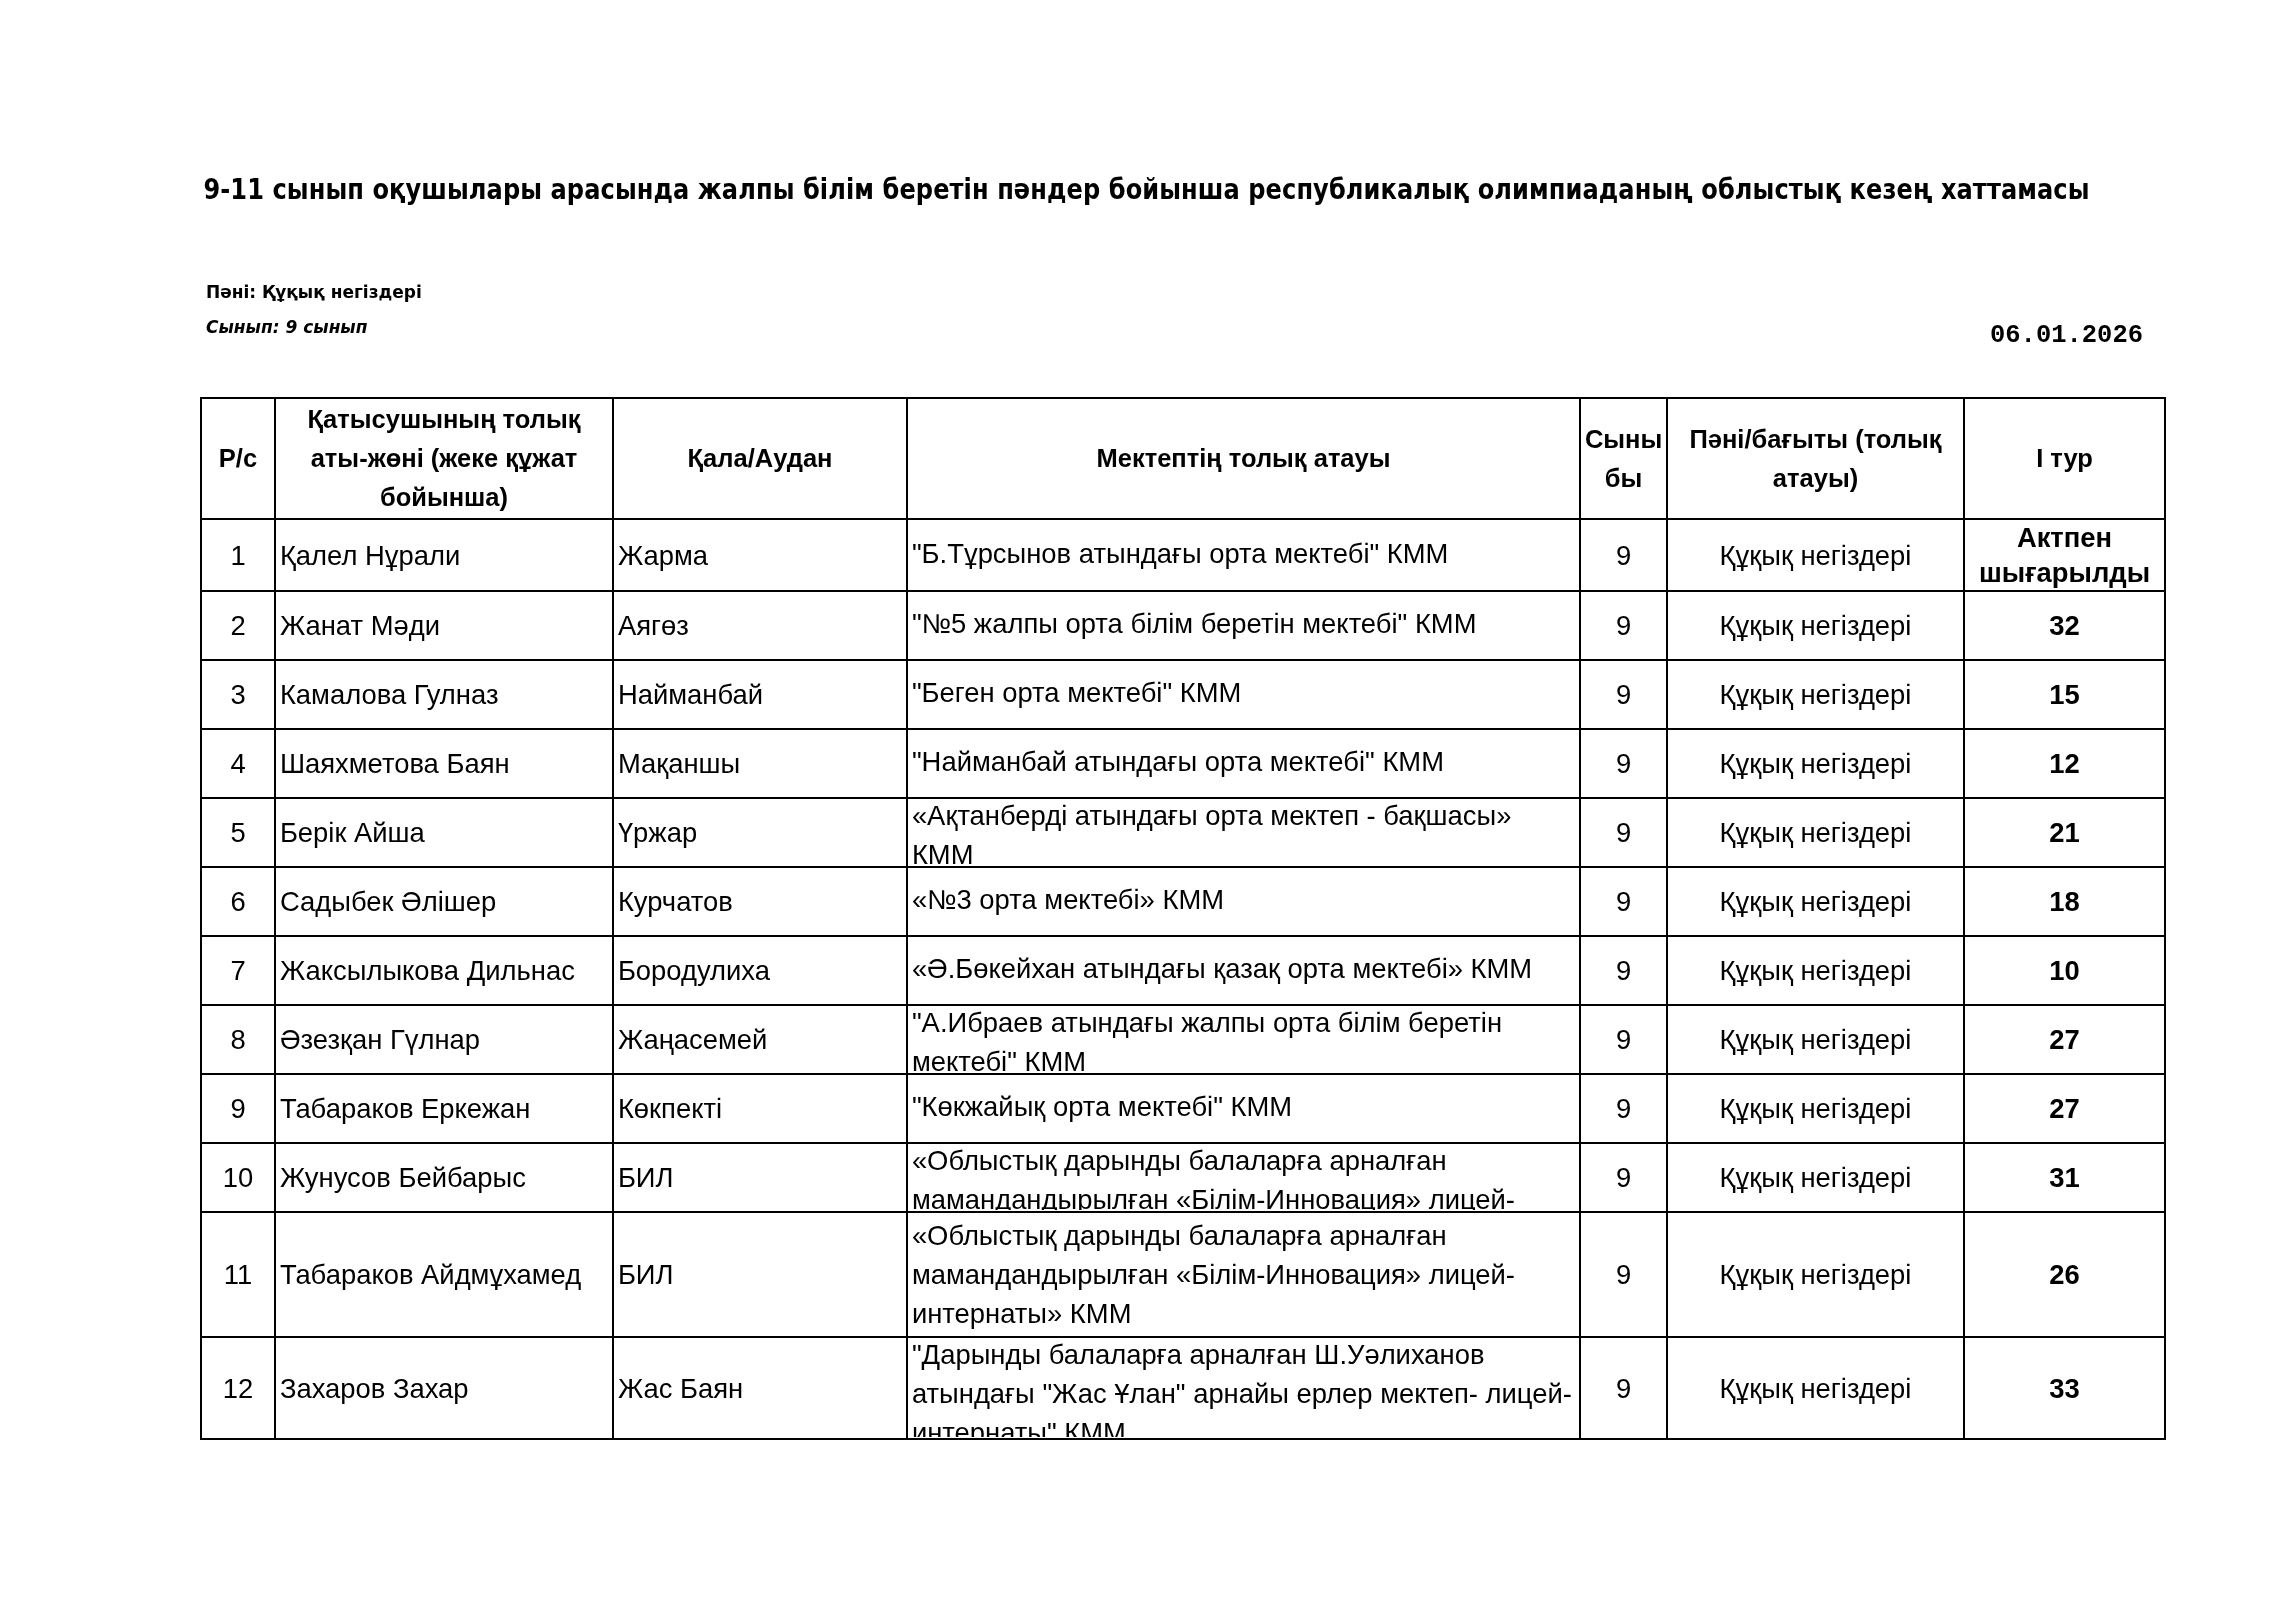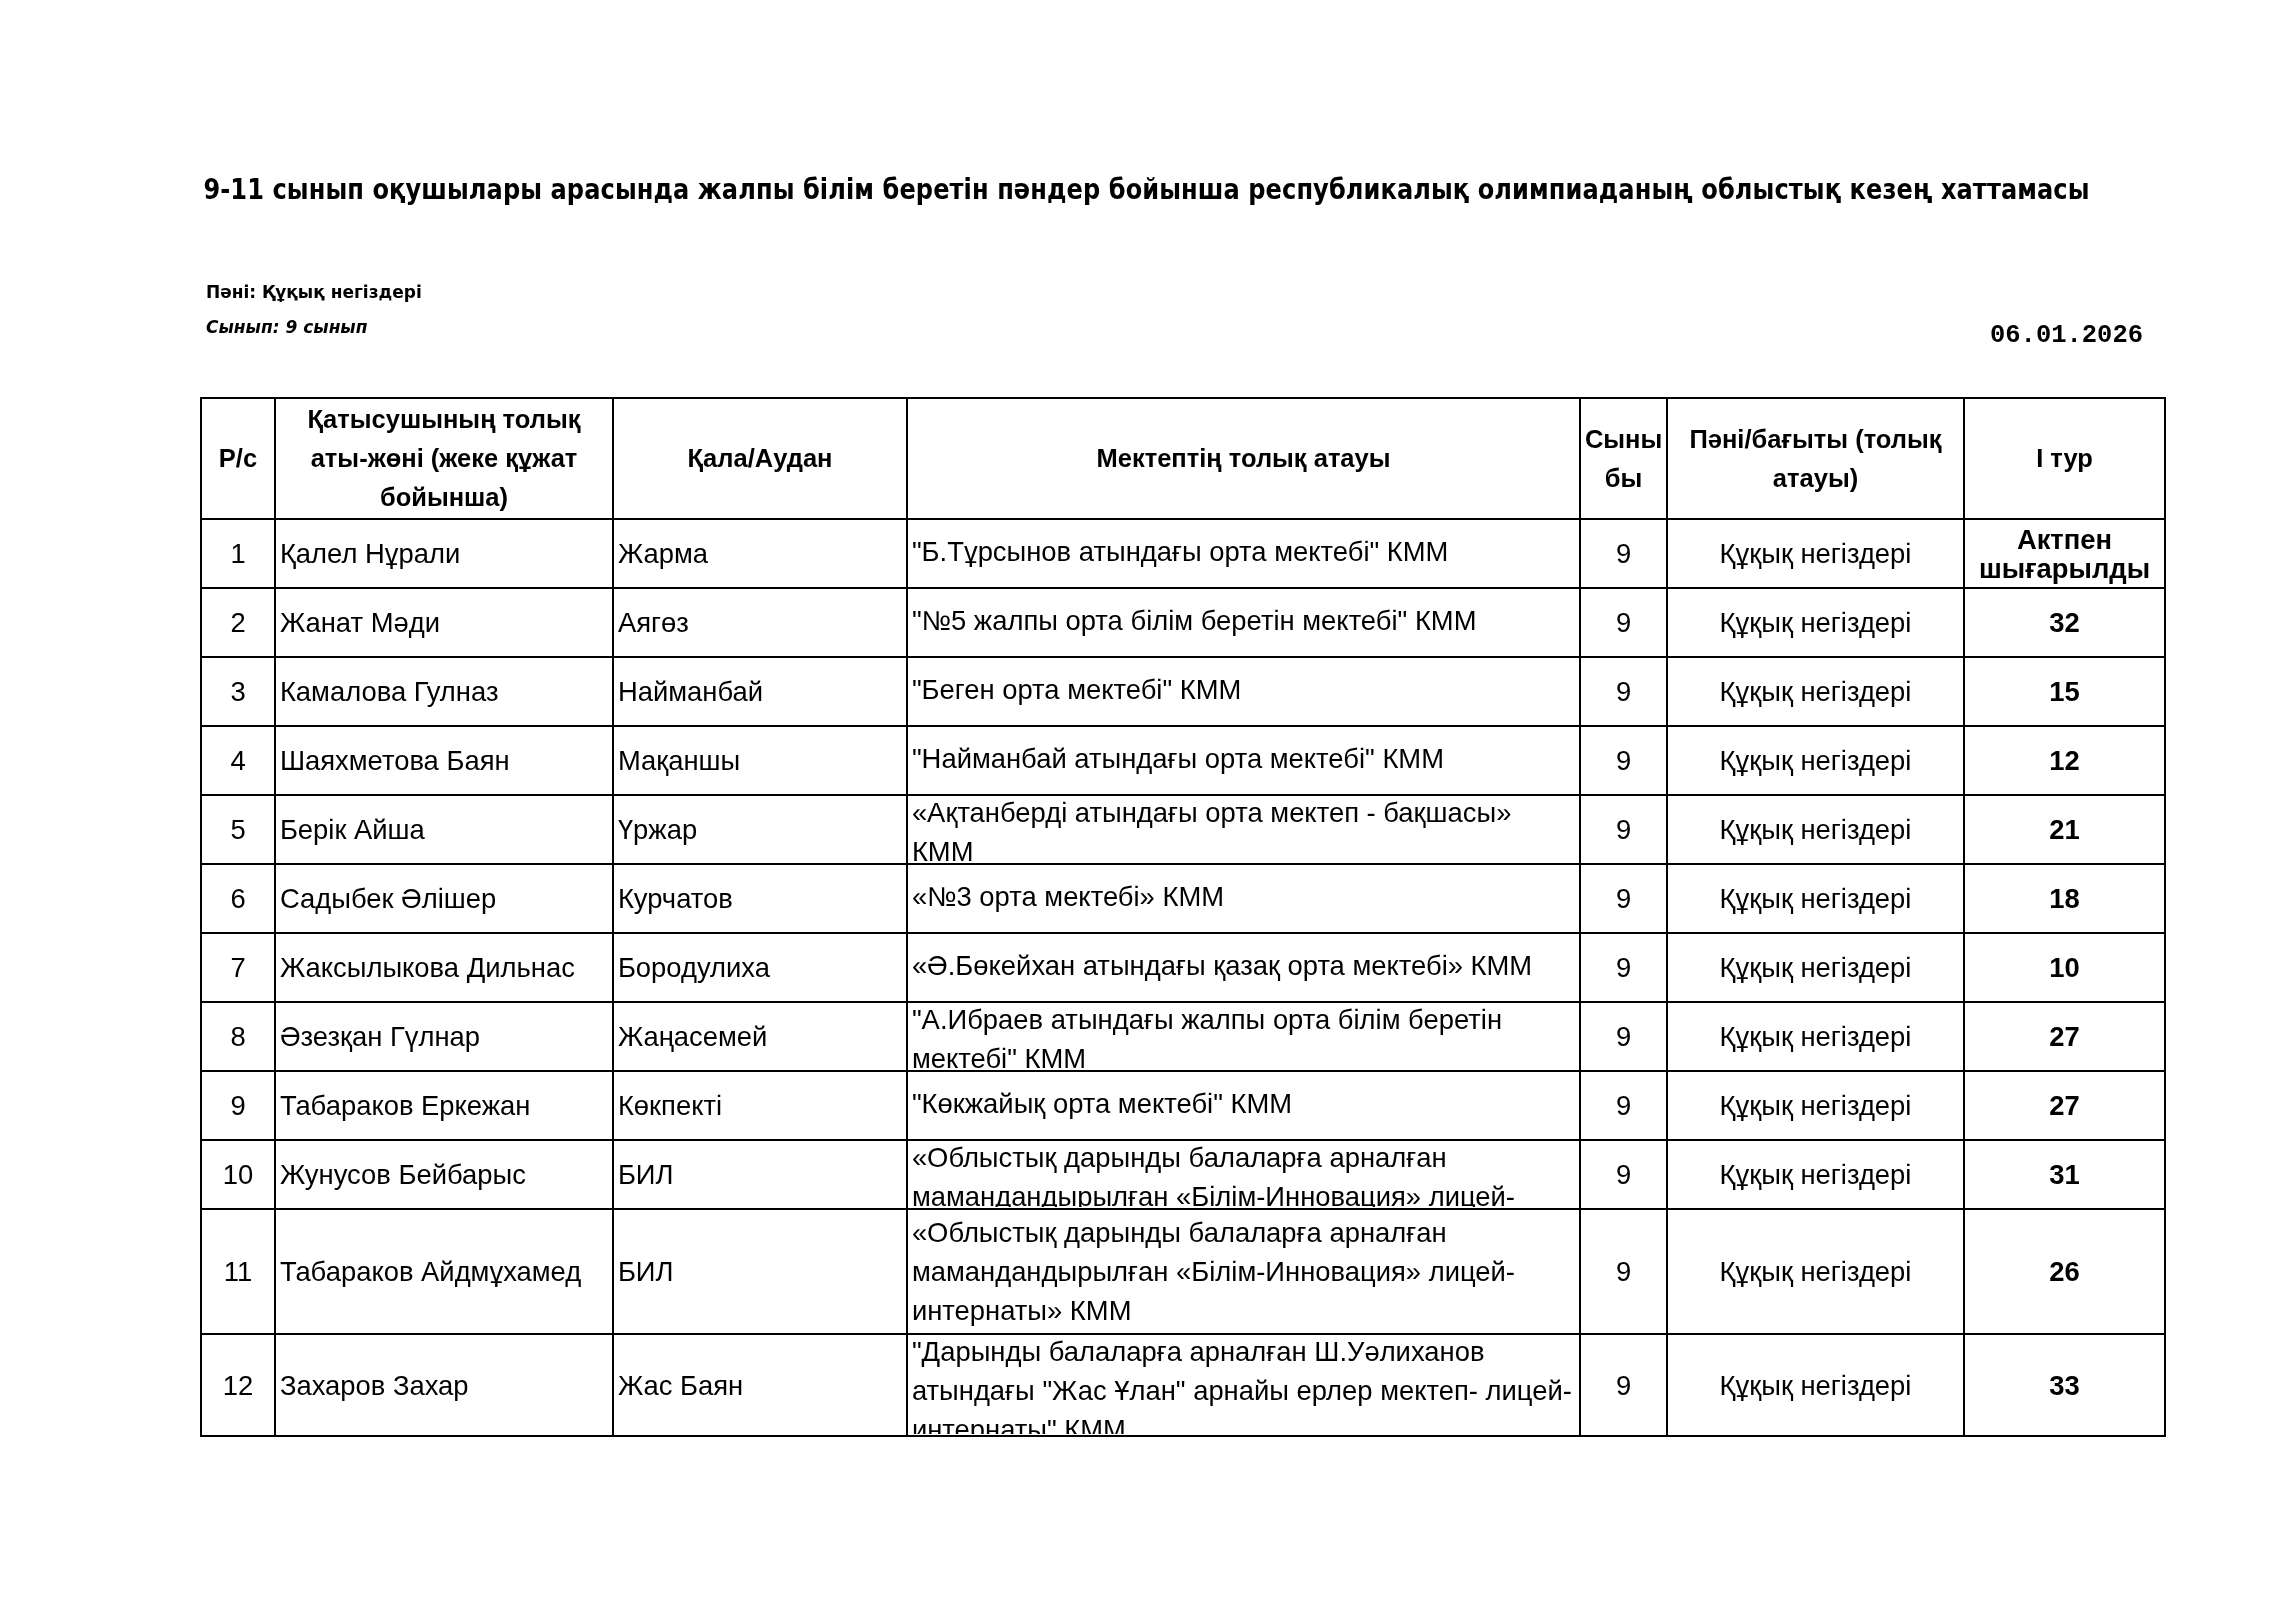--- a/index.html
+++ b/index.html
@@ -33,21 +33,21 @@
   }
   table.grid th {
     font-weight: bold; text-align: center; font-size: 25.5px; line-height: 39px;
     font-family: "Liberation Sans Narrow", "Liberation Sans", sans-serif;
   }
   table.grid thead tr { height: 121px; }
   .c-num, .c-grade { text-align: center; }
   .c-subject { text-align: center; }
   .c-score { text-align: center; font-weight: bold; }
   .c-school { padding-left: 3.9px; line-height: 39px; }
-  .c-score-text { line-height: 29px; }
+  .c-score-text { line-height: 35px; }
   .r-std { height: 69px; }
   .r-tall { height: 125px; }
   .r-tall2 { height: 102px; }
   .clip-2 { display: block; max-height: 69px; overflow: hidden; line-height: 39px; margin-top: -3.9px; }
   .clip-3 { display: block; max-height: 102px; overflow: hidden; line-height: 39px; margin-top: -3.9px; }
   .clip-3b { display: block; max-height: 125px; overflow: hidden; line-height: 39px; }
 </style>
 </head>
 <body>
 

